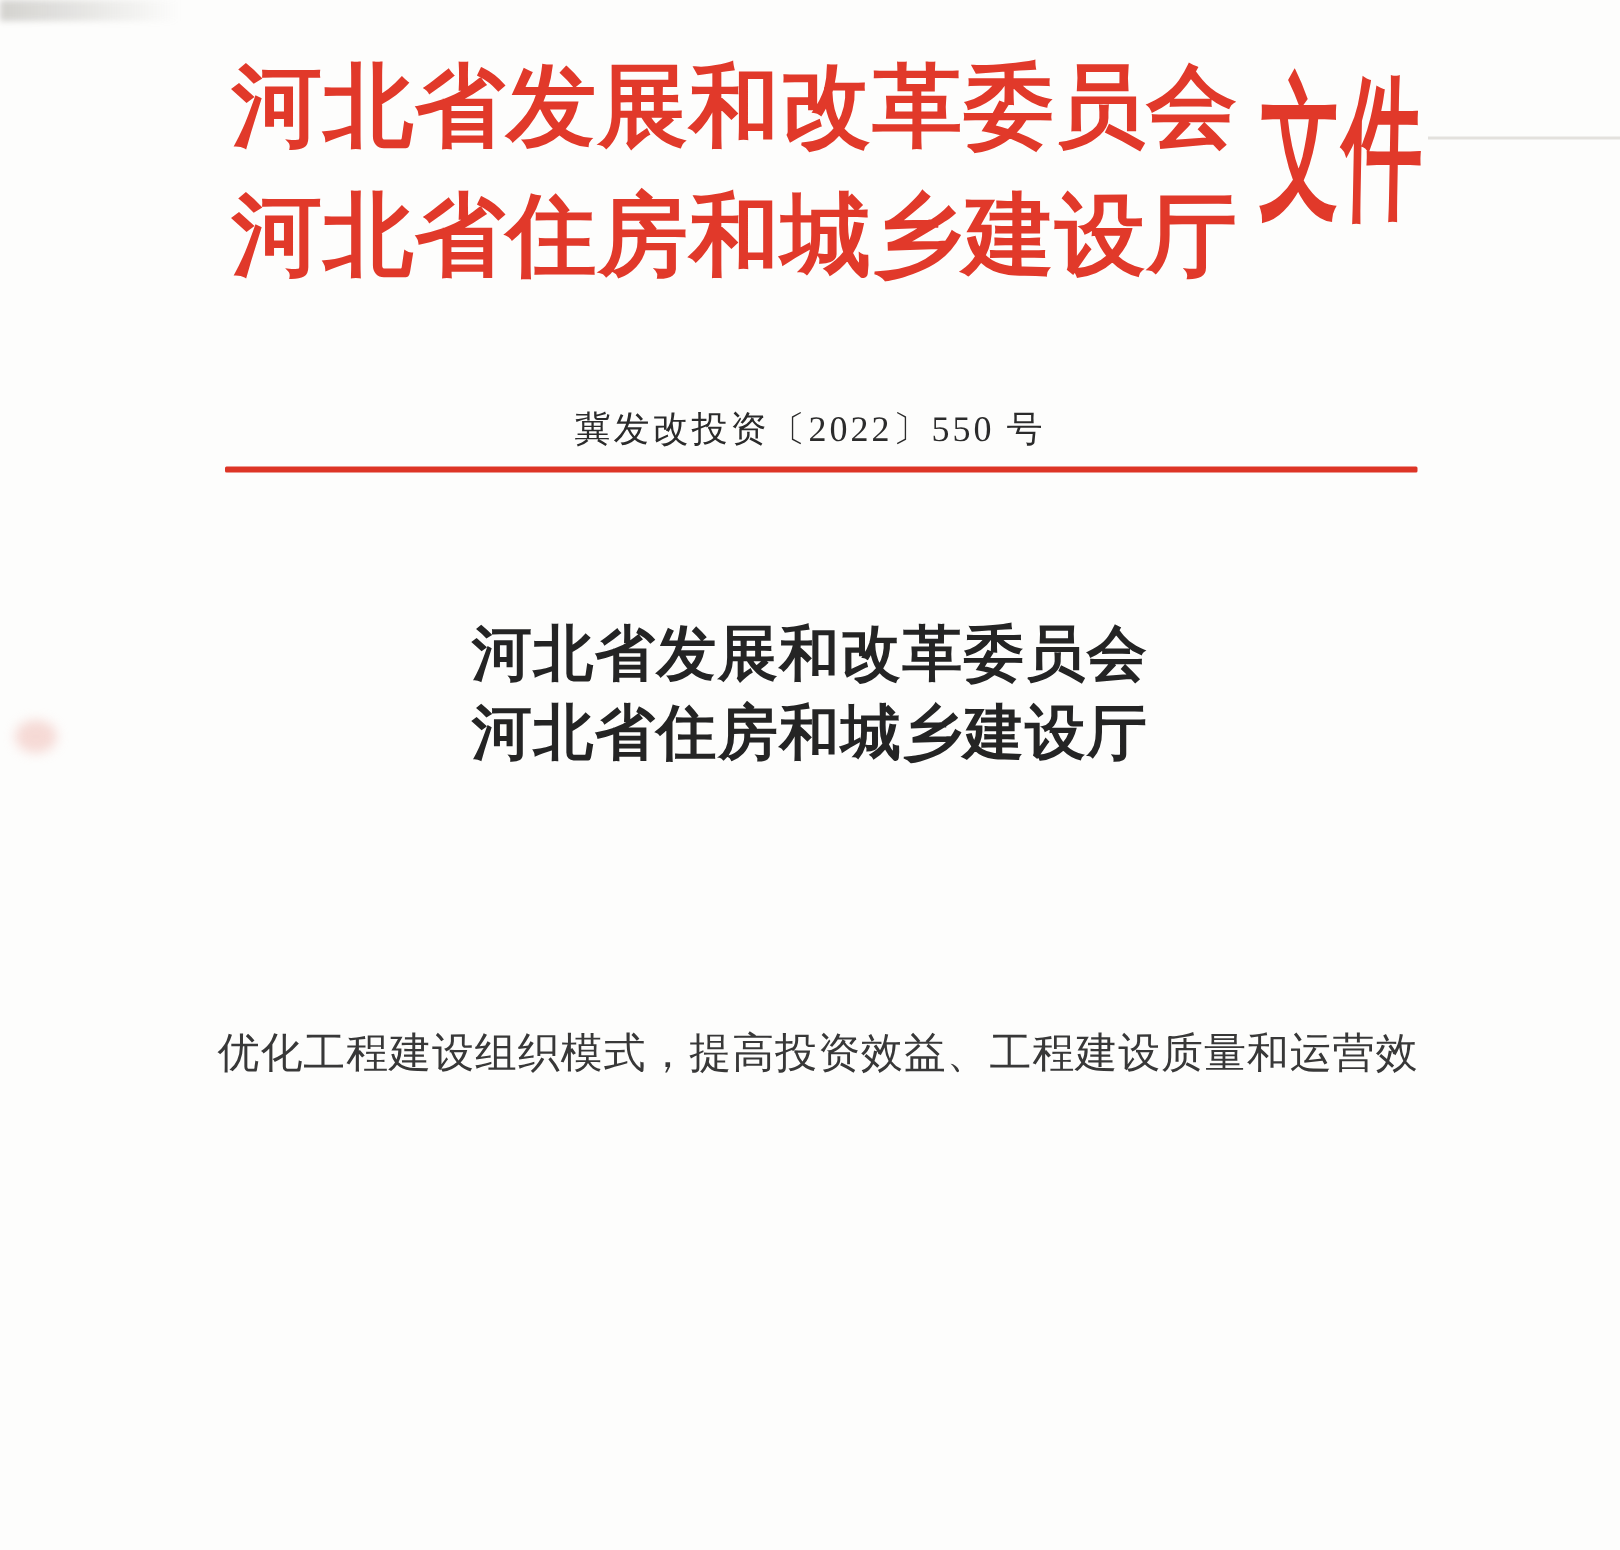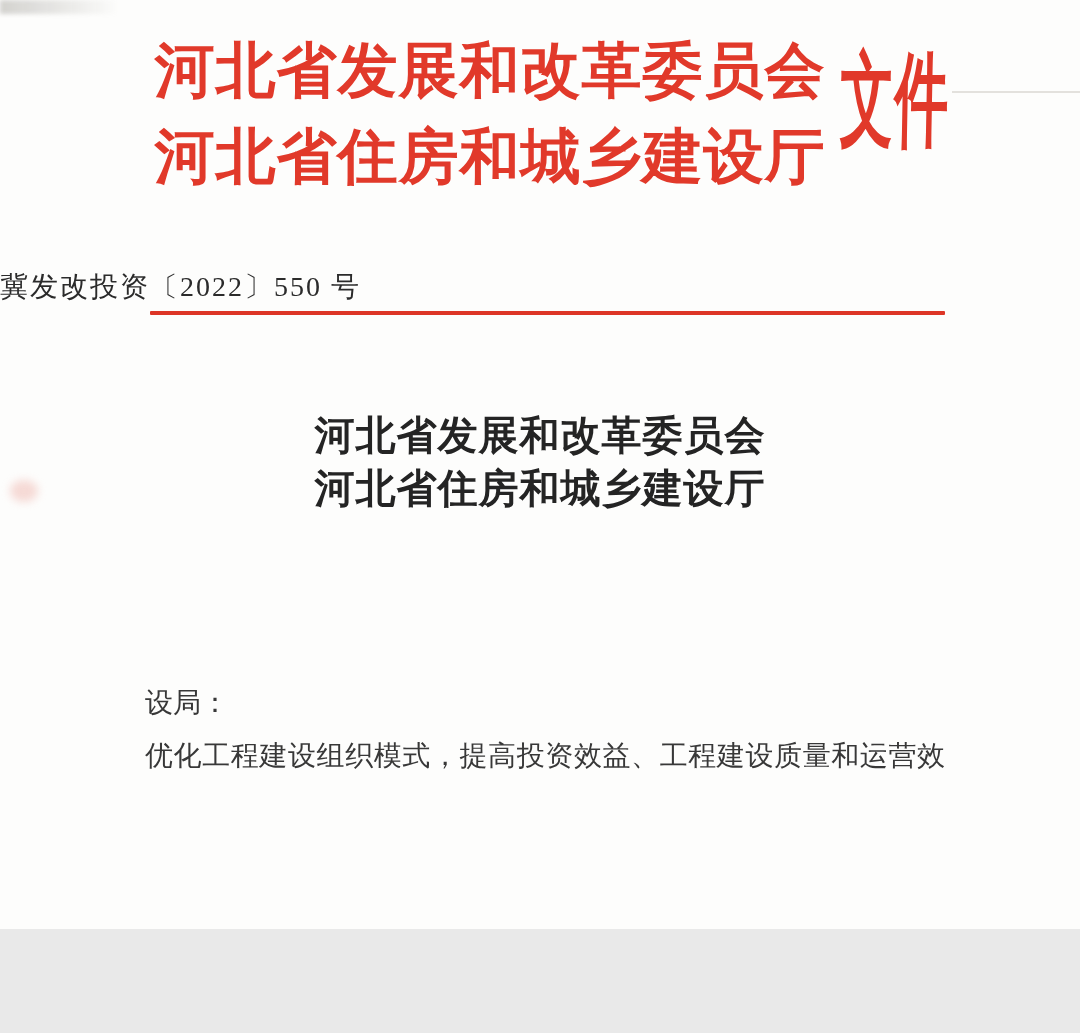--- a/index.html
+++ b/index.html
@@ -6,21 +6,21 @@
     --red:#e1392a;
     --rule-red:#dd3526;
     --title-ink:#242424;
     --body-ink:#383838;
     --serif:"Liberation Serif","DejaVu Serif",serif;
   }
   html,body{margin:0;padding:0;}
   body{background:#e9e9e9;}
   .page{
     position:relative;
-    width:1080px;height:929px;
+    width:1080px;height:1033px;
     margin:0 auto;
     background:#fdfdfc;
     overflow:hidden;
     font-family:var(--serif);
   }
   
   .agency{
     position:absolute;top:28px;left:105px;width:770px;
     text-align:center;
     color:var(--red);
@@ -37,21 +37,22 @@
     font-size:103px;
     line-height:108px;
     white-space:nowrap;
     transform:scaleX(0.52) skewX(-2deg);
     transform-origin:left top;
     letter-spacing:2px;
   }
   
   .doc-number{
     position:absolute;top:270px;left:0;width:100%;
-    font-size:28px;line-height:34px;
+    text-align:center;
+    font-size:24px;line-height:34px;
     letter-spacing:2px;
     color:#2b2b2b;
   }
   
   .red-rule{
     position:absolute;top:311px;left:150px;
     width:795px;height:4px;
     background:var(--rule-red);
     border-radius:1px;
   }
@@ -116,18 +117,17 @@
   <div class="doc-number">冀发改投资〔2022〕550 号</div>
 
   <div class="red-rule"></div>
 
   <div class="title">
     <div>河北省发展和改革委员会</div>
     <div>河北省住房和城乡建设厅</div>
   </div>
 
   <div class="body-text">
-    <div>设局：</div>
     <div class="jl">优化工程建设组织模式，提高投资效益、工程建设质量和运营效</div>
 
   </div>
 
 </div>
 
 </body></html>

